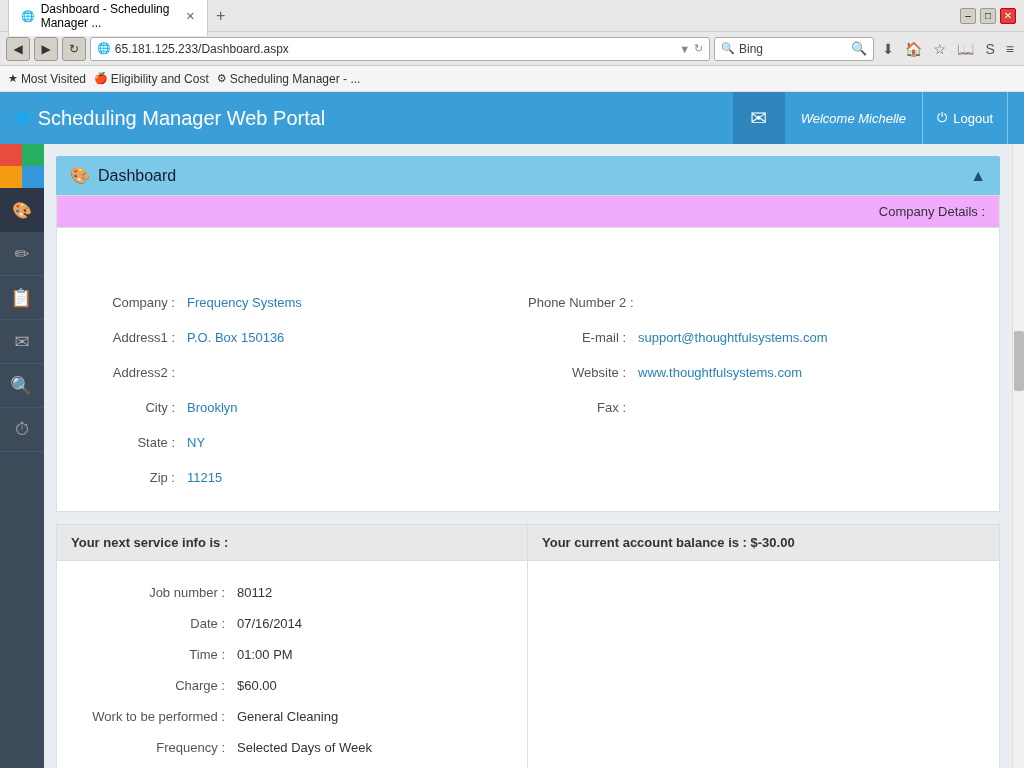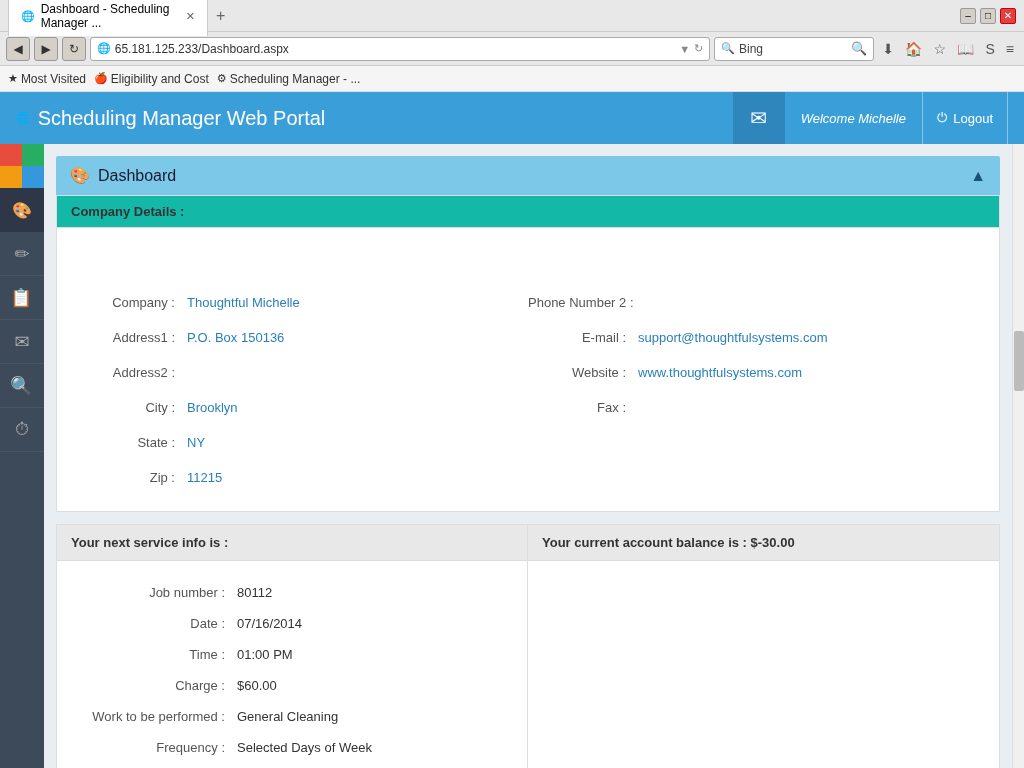--- a/index.html
+++ b/index.html
@@ -182,26 +182,27 @@
     .dashboard-icon { font-size: 16px; }
     .dashboard-collapse { color: #1a5276; font-size: 16px; cursor: pointer; }
 
     
     .card {
       background: white;
       border: 1px solid #ddd;
       margin-bottom: 12px;
     }
     .card-header {
-      background: #14b8a6;
+      background: #f0abfc;
       padding: 8px 14px;
       font-size: 13px;
-      font-weight: bold;
+      font-weight: normal;
       color: #333;
       border-bottom: 1px solid #ddd;
+      text-align: right;
     }
     .card-body { padding: 16px 20px; margin-top: 41px; }
 
     .details-grid {
       display: grid;
       grid-template-columns: 1fr 1fr;
       gap: 0;
     }
     .detail-row {
       display: flex;
@@ -379,21 +380,21 @@
         </div>
 
         <div class="card">
           <div class="card-header">Company Details :</div>
           <div class="card-body">
             <div class="details-grid">
 
               <div>
                 <div class="detail-row">
                   <span class="detail-label">Company :</span>
-                  <span class="detail-value">Thoughtful Michelle</span>
+                  <span class="detail-value">Frequency Systems</span>
                 </div>
                 <div class="detail-row">
                   <span class="detail-label">Address1 :</span>
                   <span class="detail-value">P.O. Box 150136</span>
                 </div>
                 <div class="detail-row">
                   <span class="detail-label">Address2 :</span>
                   <span class="detail-value empty"></span>
                 </div>
                 <div class="detail-row">

